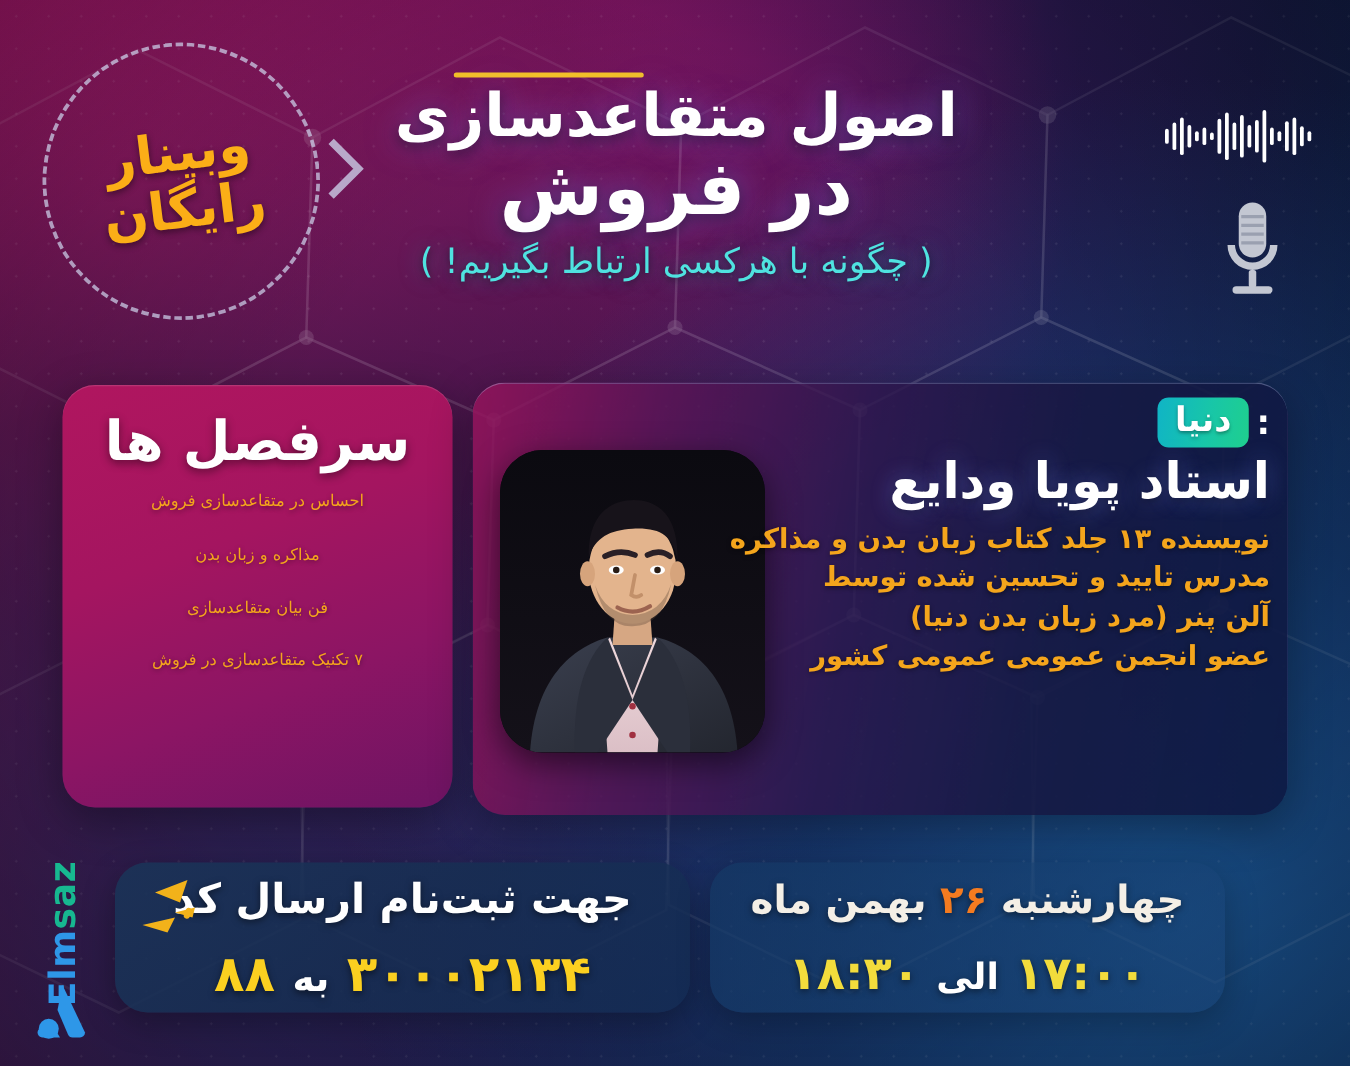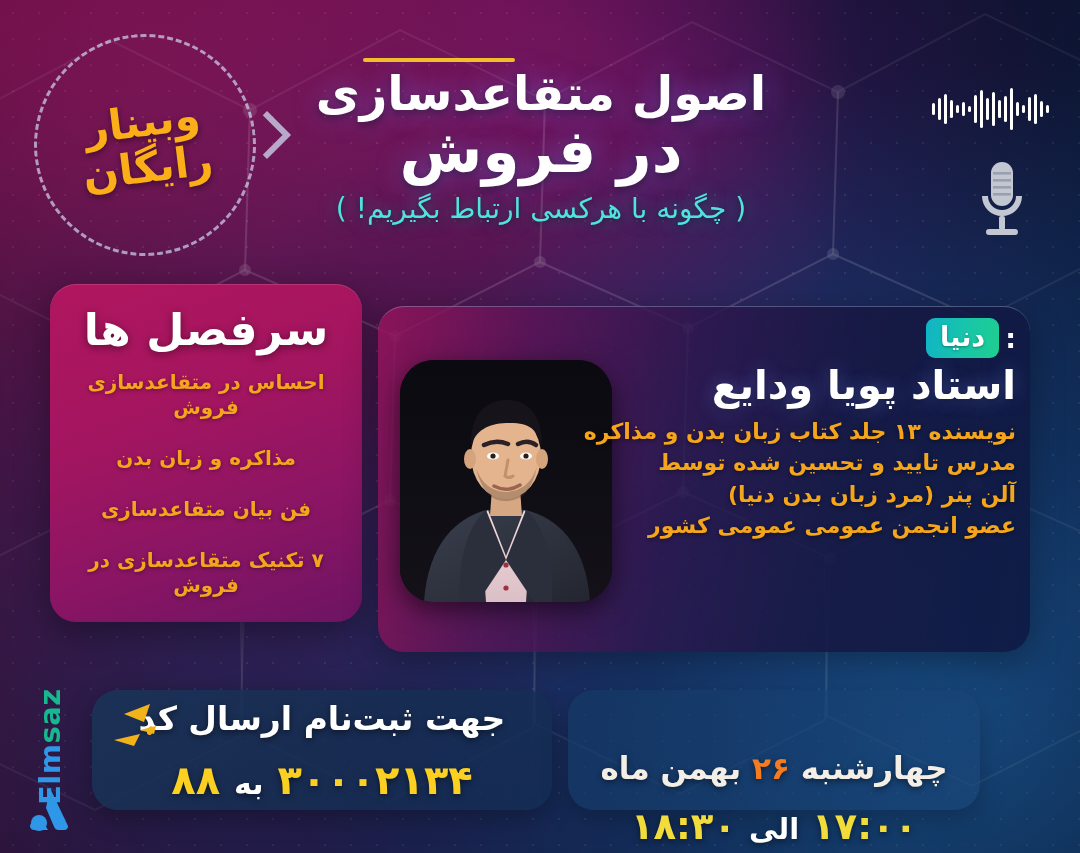--- a/index.html
+++ b/index.html
@@ -50,28 +50,28 @@
     text-shadow:0 0 26px rgba(140,120,255,.55),0 3px 10px rgba(0,0,0,.55);}
   .subtitle{margin-top:8px;color:#4FE3E0;font-size:28px;font-weight:normal;line-height:1.2;
     text-shadow:0 0 18px rgba(40,200,210,.5),0 2px 6px rgba(0,0,0,.5);}
 
   
   .wave{position:absolute;left:930px;top:86px;}
   .mic{position:absolute;left:972px;top:160px;}
 
   
   .card-topics{
-    position:absolute;left:50px;top:284px;width:312px;height:338px;border-radius:26px;
+    position:absolute;left:50px;top:308px;width:312px;height:338px;border-radius:26px;
     background:linear-gradient(160deg,#b0165f 0%,#a41560 38%,#8c1564 68%,#6d1463 100%);
     box-shadow:0 10px 34px rgba(0,0,0,.35),inset 0 1px 0 rgba(255,255,255,.13);
     padding:22px 16px 16px;text-align:center;
   }
   .topics-head{color:#fff;font-size:44px;font-weight:bold;line-height:1.1;
     text-shadow:0 2px 8px rgba(0,0,0,.45);margin-bottom:16px;}
-  .topic-item{color:#F4A51C;font-size:20px;font-weight:bold;line-height:1.25;
+  .topic-item{color:#F4A51C;font-size:13px;font-weight:normal;line-height:1.25;
     margin:0 0 26px;text-shadow:0 1px 4px rgba(0,0,0,.4);}
   .topic-item:last-child{margin-bottom:0;}
 
   
   .card-instructor{
     position:absolute;left:378px;top:306px;width:652px;height:346px;border-radius:26px;
     background:linear-gradient(100deg,rgba(150,20,92,.85) 0%,rgba(92,20,86,.8) 22%,rgba(45,22,76,.82) 46%,rgba(22,24,66,.9) 70%,rgba(14,26,68,.92) 100%);
     border-top:1px solid rgba(190,200,240,.35);
     box-shadow:0 10px 34px rgba(0,0,0,.32);
   }
@@ -102,21 +102,21 @@
   }
   .card-date{
     position:absolute;left:568px;top:690px;width:412px;height:120px;border-radius:26px;
     background:linear-gradient(140deg,rgba(20,56,100,.72) 0%,rgba(22,62,110,.62) 50%,rgba(26,70,122,.55) 100%);
     box-shadow:0 8px 26px rgba(0,0,0,.26);text-align:center;padding-top:12px;
   }
   .reg-l1{color:#fff;font-size:33px;font-weight:bold;line-height:1.15;text-shadow:0 2px 6px rgba(0,0,0,.5);}
   .reg-l2{color:#FBD020;font-size:40px;font-weight:bold;line-height:1.2;margin-top:18px;
     text-shadow:0 2px 6px rgba(0,0,0,.5);}
   .reg-l2 .to{color:#fff;font-size:30px;}
-  .date-l1{color:#F4EFE6;font-size:31px;font-weight:bold;line-height:1.2;text-shadow:0 2px 6px rgba(0,0,0,.5);margin-top:48px;}
+  .date-l1{color:#F4EFE6;font-size:31px;font-weight:bold;line-height:1.2;text-shadow:0 2px 6px rgba(0,0,0,.5);}
   .date-l1 .d{color:#F47B20;}
   .date-l2{color:#F2DC3C;font-size:37px;font-weight:bold;line-height:1.2;margin-top:18px;
     text-shadow:0 2px 6px rgba(0,0,0,.5);}
   .date-l2 .sep{color:#fff;font-size:29px;}
   .sparkle{position:absolute;left:110px;top:700px;}
 
   
   .logo{position:absolute;left:18px;top:686px;width:62px;height:150px;}
   .logo-text{
     position:absolute;left:-26px;top:44px;width:116px;text-align:center;

